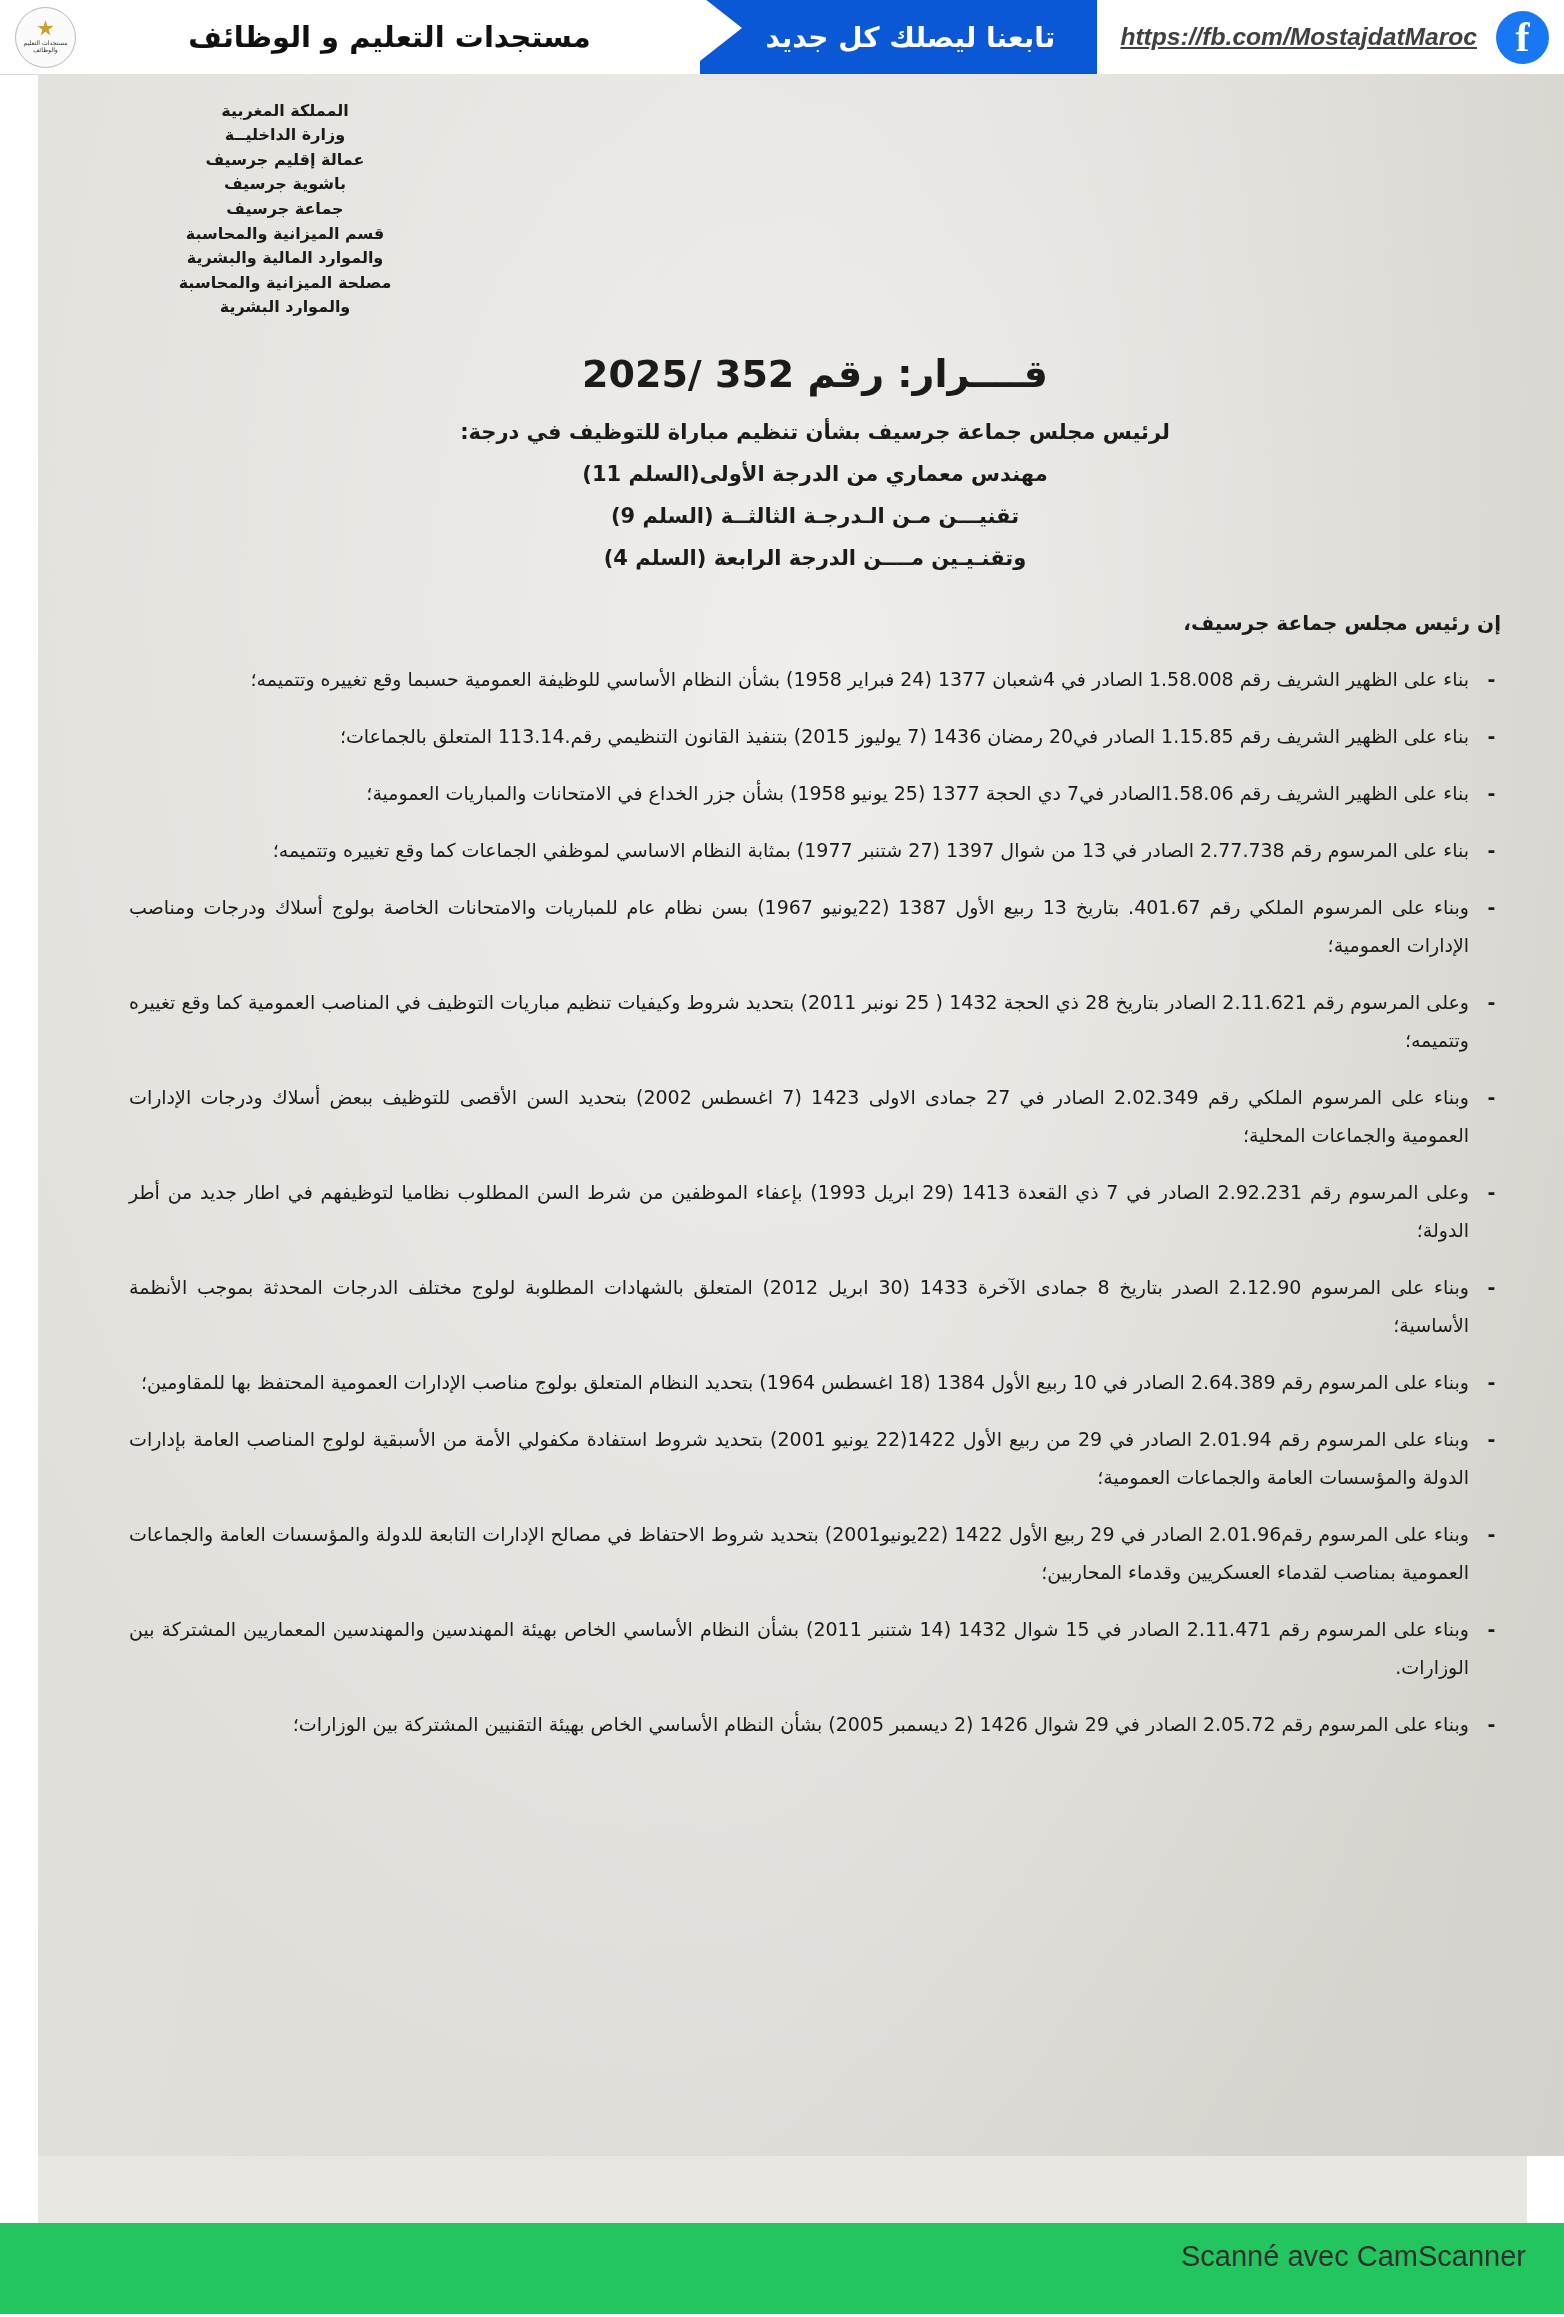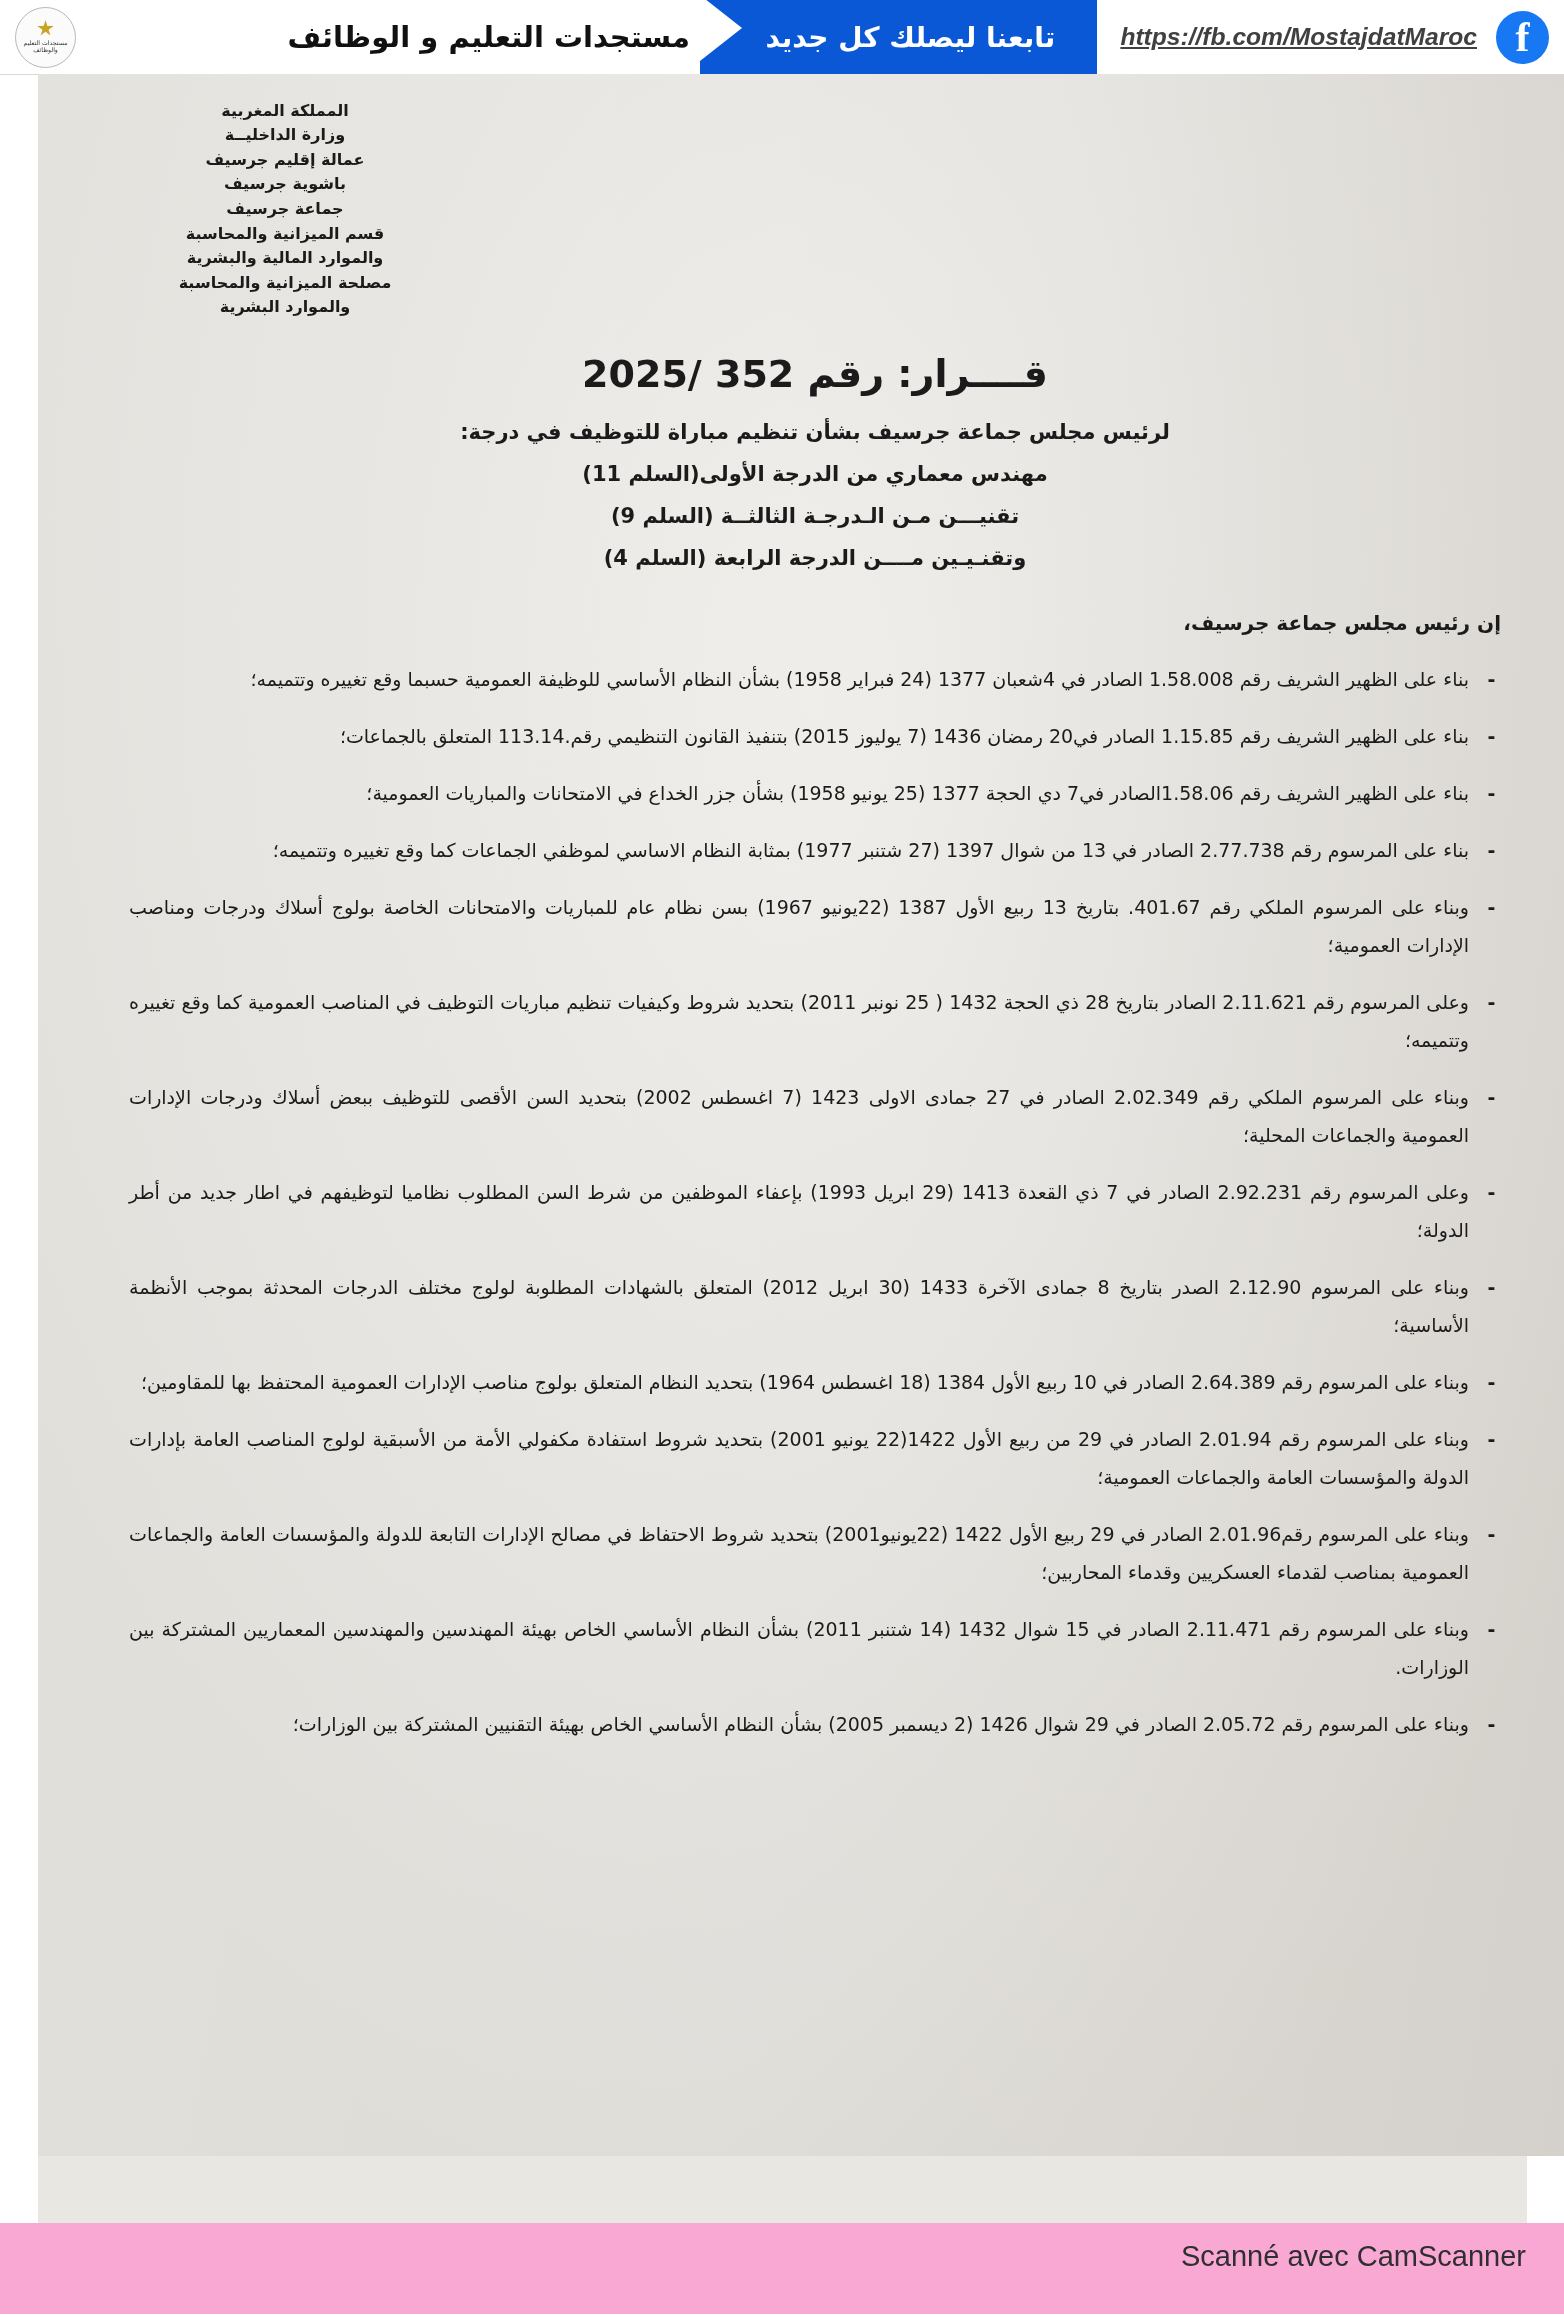--- a/index.html
+++ b/index.html
@@ -53,21 +53,21 @@
     content:"";
     position:absolute;
     left:0px;top:0;
     width:0;height:0;
     border-top:33px solid transparent;
     border-bottom:33px solid transparent;
     border-left:42px solid #ffffff;
   }
   .banner-title{
     flex:1;
-    text-align:right;
+    text-align:center;
     direction:rtl;
     font-weight:bold;
     font-size:29px;
     color:#111;
     white-space:nowrap;
     padding-right:9.5px;
   }
   .banner-badge{
     width:59px;height:59px;border-radius:50%;
     border:1.9px solid #b8b8b8;
@@ -162,21 +162,21 @@
   ul.clauses li:before{
     content:"-";
     position:absolute;
     right:5.7px;top:0;
     font-size:19px;
     font-weight:bold;
   }
   .scanned-wrap{
     position:absolute;
     top:2223px;left:0;width:1564px;height:91px;
-    background:#f9a8d4;
+    background:#22c55e;
   }
   .scanned-wrap span{
     position:absolute;
     right:38px;top:17px;
     direction:ltr;
     font-family:"Liberation Sans",sans-serif;
     font-size:29px;color:#2f2f2f;
   }
 </style>
 </head>

